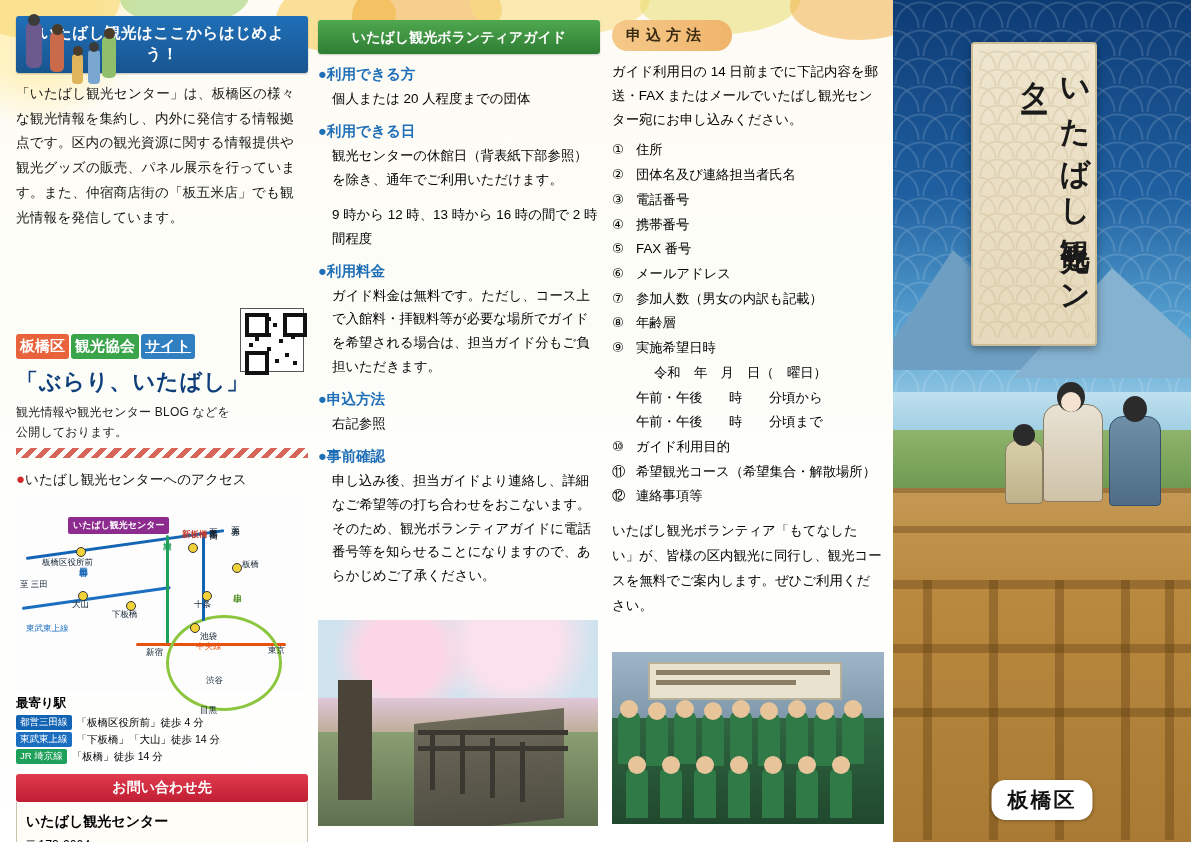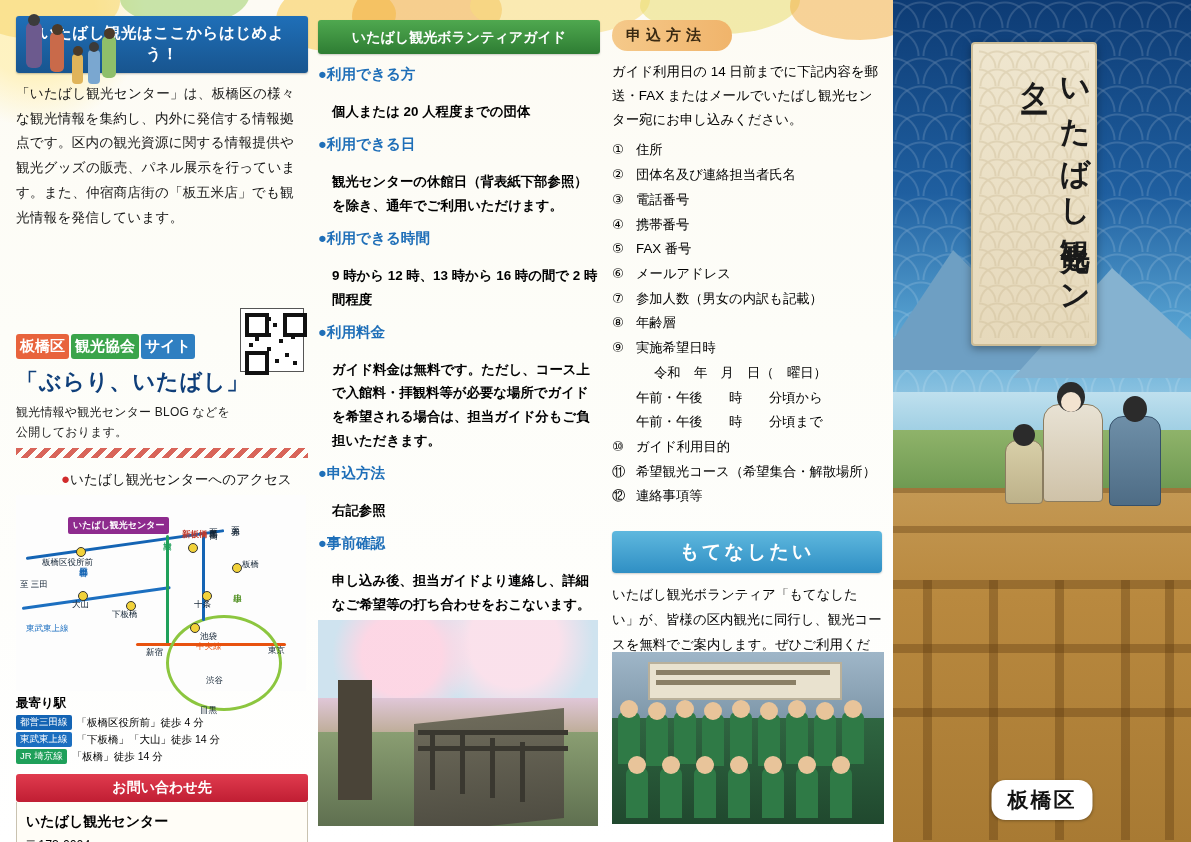--- a/index.html
+++ b/index.html
@@ -47,21 +47,21 @@
     padding:3px 4px;border-radius:3px;
   }
   .burari{
     font-size:22px;font-weight:bold;color:#0f3f7a;margin-top:8px;letter-spacing:1px;
   }
   .qr{
     position:absolute;right:4px;top:292px;width:62px;height:62px;background:#fff;
     border:1px solid #555;
   }
   .qr i{position:absolute;background:#111;}
-  .access-title{margin-top:12px;font-size:13.6px;color:#111;margin-left:45px;}
+  .access-title{margin-top:12px;font-size:13.6px;color:#111;}
   .dot-red{color:#d12b2b;font-size:15px;}
   .zig{margin-top:6px;height:10px;
        background:repeating-linear-gradient(135deg,#d24a3d 0 5px,transparent 5px 10px);
        opacity:.85;}
   .map{
     position:relative;margin-top:6px;width:290px;height:196px;
     background:#fdfdfd;border:0;
   }
   .map .line{position:absolute;border-radius:2px;}
   .map .lbl{position:absolute;font-size:8.5px;color:#123;white-space:nowrap;}
@@ -87,21 +87,21 @@
   #mid{left:318px;top:20px;width:282px;height:600px;}
   .banner-green{
     background:linear-gradient(180deg,#4fa84f 0%,#2e7d33 100%);
     color:#fff;font-weight:bold;font-size:14px;line-height:1.45;
     padding:7px 10px;border-radius:3px;text-align:center;
     box-shadow:0 1px 2px rgba(0,0,0,.2);
   }
   .q{margin-top:11px;}
   .q-h{color:#1f6fb8;font-weight:bold;font-size:14.6px;}
   .q-h .bullet{color:#1f6fb8;}
-  .q-b{margin-top:16px;font-size:13.4px;line-height:1.78;padding-left:14px;font-weight:bold;}
+  .q-b{margin-top:3px;font-size:13.4px;line-height:1.78;padding-left:14px;}
 
   
   #apply{left:612px;top:20px;width:270px;}
   .apply-hdr{
     display:inline-block;background:linear-gradient(90deg,#f5c98a 0%,#f0b46b 100%);
     color:#3a2a12;font-weight:bold;font-size:15px;letter-spacing:5px;
     padding:6px 26px 6px 14px;border-radius:16px;
   }
   .apply-lead{margin-top:9px;font-size:13.4px;line-height:1.8;}
   .apply-list{margin-top:6px;font-size:13.3px;line-height:1.86;}
@@ -201,21 +201,21 @@
       <div class="ph-el" style="left:57px;top:30px;width:10px;height:10px;border-radius:50%;background:#4a3a2a;"></div>
       <div class="ph-el" style="left:72px;top:34px;width:12px;height:34px;background:#7aa7d0;border-radius:4px;"></div>
       <div class="ph-el" style="left:73px;top:26px;width:10px;height:10px;border-radius:50%;background:#3b3b3b;"></div>
       <div class="ph-el" style="left:86px;top:20px;width:14px;height:42px;background:#8fbf6a;border-radius:5px;"></div>
       <div class="ph-el" style="left:88px;top:12px;width:11px;height:11px;border-radius:50%;background:#4a3a2a;"></div>
     </div>
 
     <div class="assoc-bar">
       <span class="blk" style="background:#e8633c;">板橋区</span>
       <span class="blk" style="background:#3aa44a;">観光協会</span>
-      <span class="blk" style="background:#2f7fc1;">サイト</span>
+      <span class="blk" style="background:#2f7fc1;text-decoration:underline;">サイト</span>
     </div>
 
     <div class="burari">「ぶらり、いたばし」</div>
     <div class="t" style="margin-top:6px;padding-right:76px;">観光情報や観光センター BLOG などを公開しております。</div>
 
     <div class="qr">
       <i style="left:4px;top:4px;width:16px;height:16px;border:4px solid #111;background:transparent;"></i>
       <i style="left:42px;top:4px;width:16px;height:16px;border:4px solid #111;background:transparent;"></i>
       <i style="left:4px;top:42px;width:16px;height:16px;border:4px solid #111;background:transparent;"></i>
       <i style="left:26px;top:8px;width:4px;height:4px;"></i>
@@ -309,21 +309,20 @@
 
     <div class="q">
       <div class="q-h"><span class="bullet">●</span><span>利用できる方</span></div>
       <div class="q-b">個人または 20 人程度までの団体</div>
     </div>
     <div class="q">
       <div class="q-h"><span class="bullet">●</span><span>利用できる日</span></div>
       <div class="q-b">観光センターの休館日（背表紙下部参照）を除き、通年でご利用いただけます。</div>
     </div>
     <div class="q">
-      <div class="q-h"><span class="bullet">●</span><span>利用できる時間</span></div>
       <div class="q-b">9 時から 12 時、13 時から 16 時の間で 2 時間程度</div>
     </div>
     <div class="q">
       <div class="q-h"><span class="bullet">●</span><span>利用料金</span></div>
       <div class="q-b">ガイド料金は無料です。ただし、コース上で入館料・拝観料等が必要な場所でガイドを希望される場合は、担当ガイド分もご負担いただきます。</div>
     </div>
     <div class="q">
       <div class="q-h"><span class="bullet">●</span><span>申込方法</span></div>
       <div class="q-b">右記参照</div>
     </div>
@@ -384,21 +383,20 @@
       <div class="row">
           <span class="num">⑪</span>
           <span>希望観光コース（希望集合・解散場所）</span>
         </div>
       <div class="row">
           <span class="num">⑫</span>
           <span>連絡事項等</span>
         </div>
     </div>
 
-    <div class="monashi">もてなしたい</div>
     <div class="monashi-b">いたばし観光ボランティア「もてなしたい」が、皆様の区内観光に同行し、観光コースを無料でご案内します。ぜひご利用ください。</div>
   </div>
 
   <div class="photo" id="photo-sakura">
     <div class="ph-el" style="left:0;top:0;width:280px;height:88px;background:radial-gradient(circle at 30% 40%, rgba(255,214,228,.95) 0 40px, rgba(255,214,228,0) 70px),radial-gradient(circle at 70% 25%, rgba(255,225,235,.9) 0 45px, rgba(255,225,235,0) 80px),#cfe3ef;"></div>
     <div class="ph-el" style="left:0;top:78px;width:280px;height:40px;background:linear-gradient(180deg,#e0c7d8 0%,#b9a98f 100%);"></div>
     <div class="ph-el" style="left:0;top:112px;width:280px;height:94px;background:linear-gradient(180deg,#8a9e72 0%,#5f7050 100%);"></div>
     <div class="ph-el" style="left:96px;top:96px;width:150px;height:110px;background:linear-gradient(180deg,#6d6a5a 0%,#4f4d42 100%);transform:skewY(-6deg);"></div>
     <div class="ph-el" style="left:100px;top:110px;width:150px;height:5px;background:#3a3830;"></div>
     <div class="ph-el" style="left:100px;top:126px;width:150px;height:5px;background:#3a3830;"></div>

